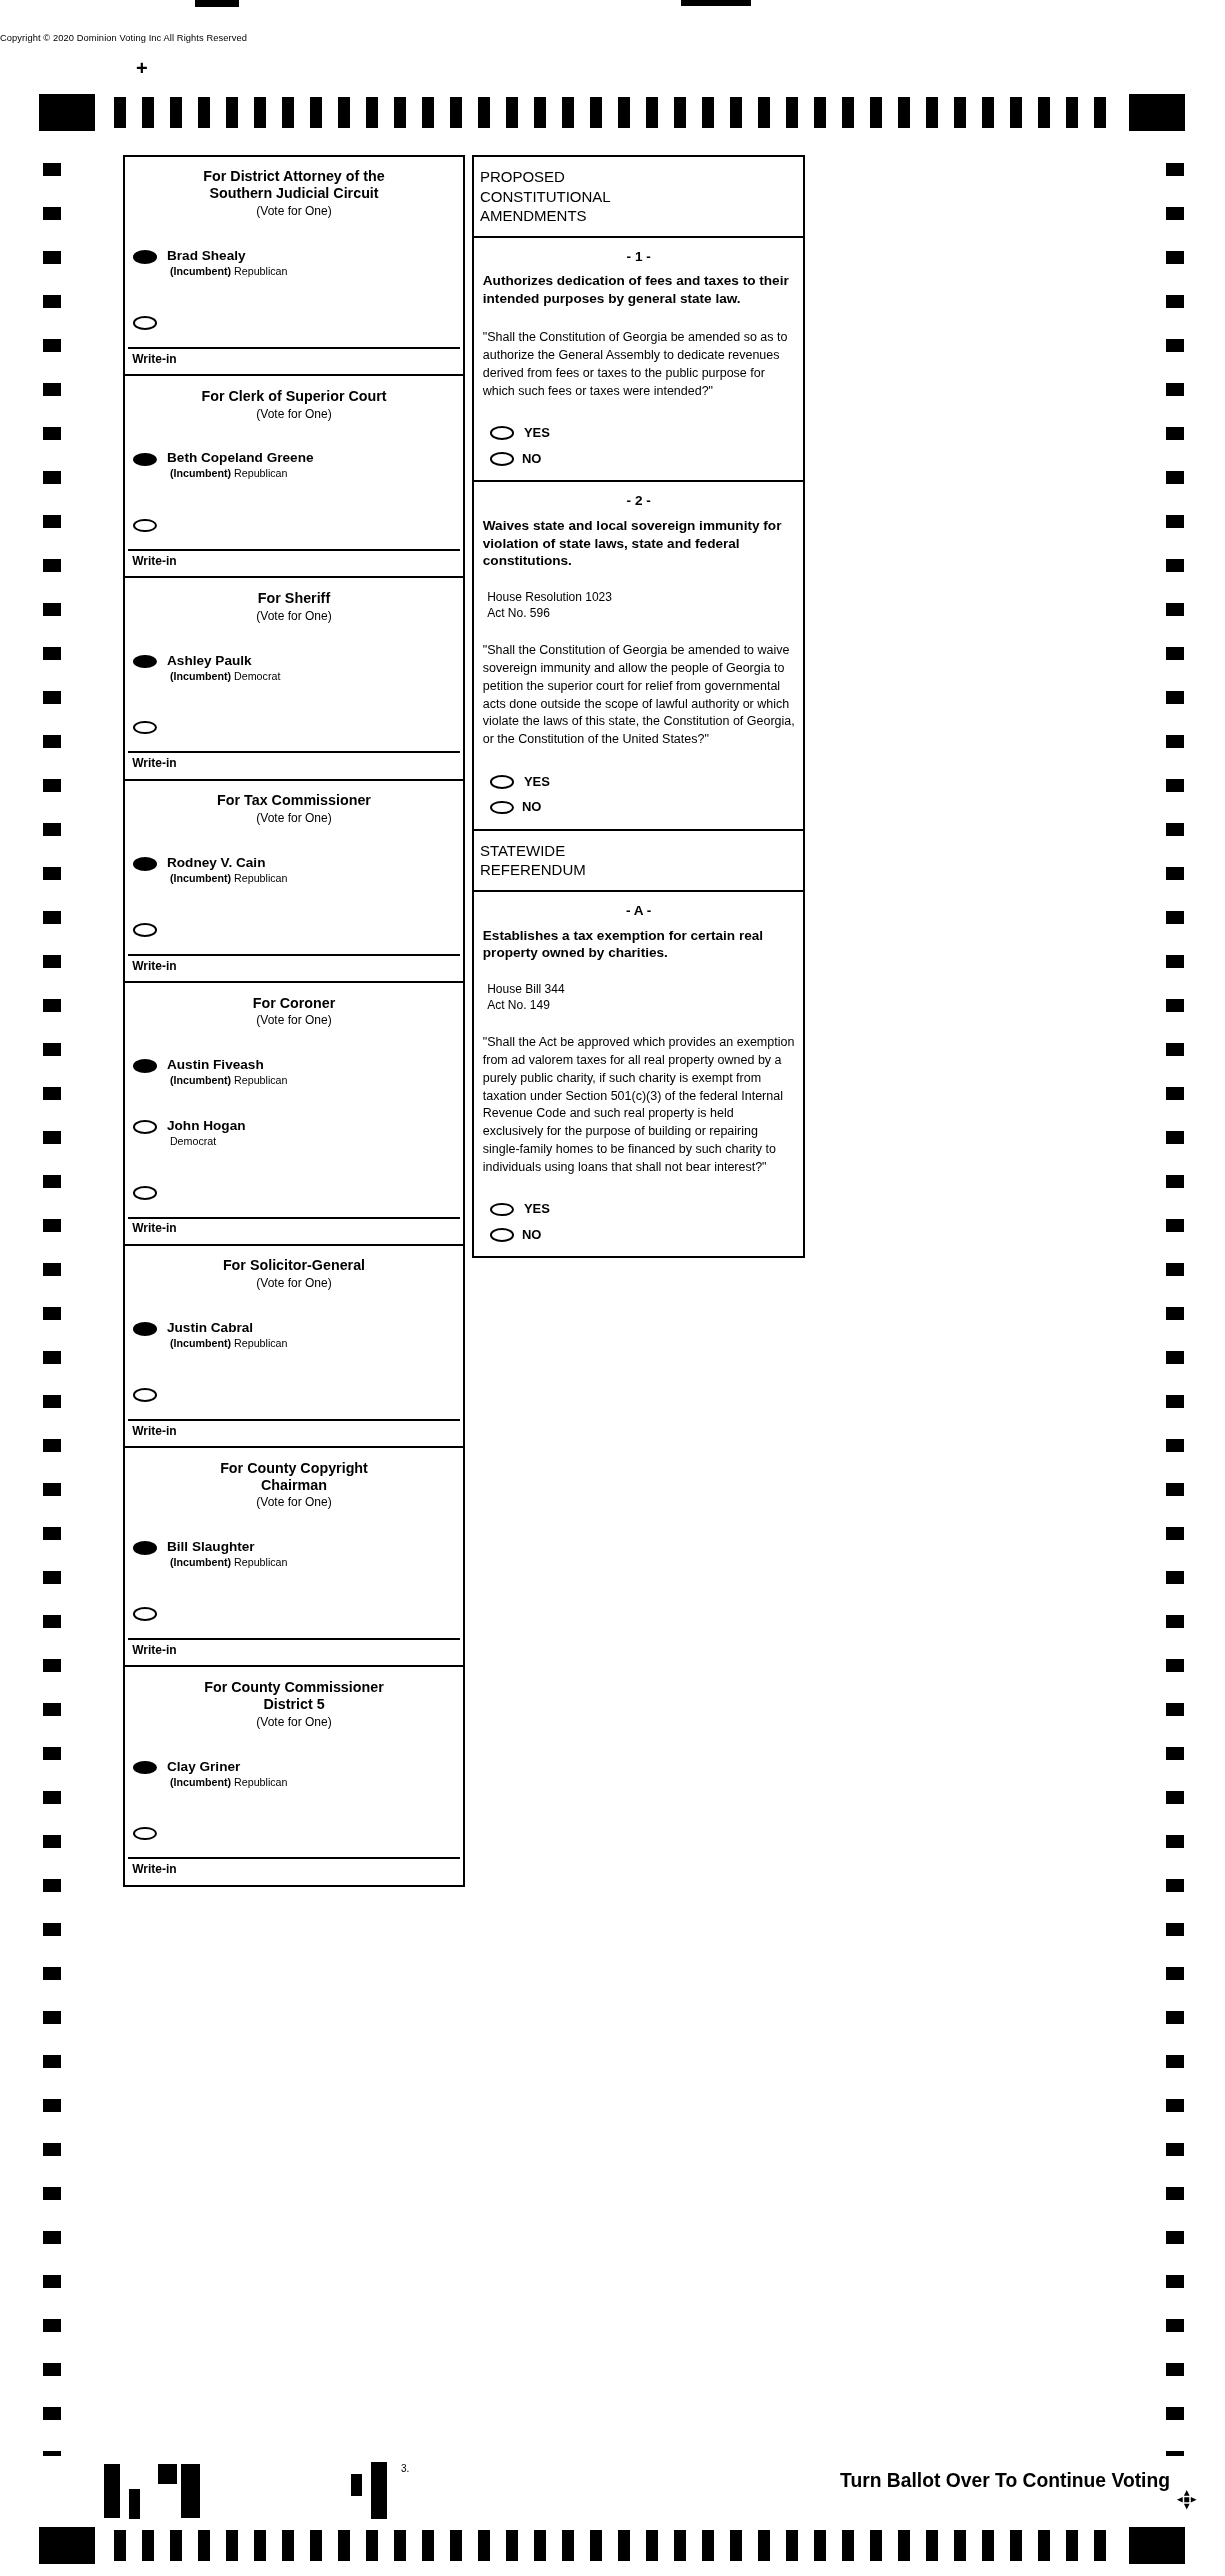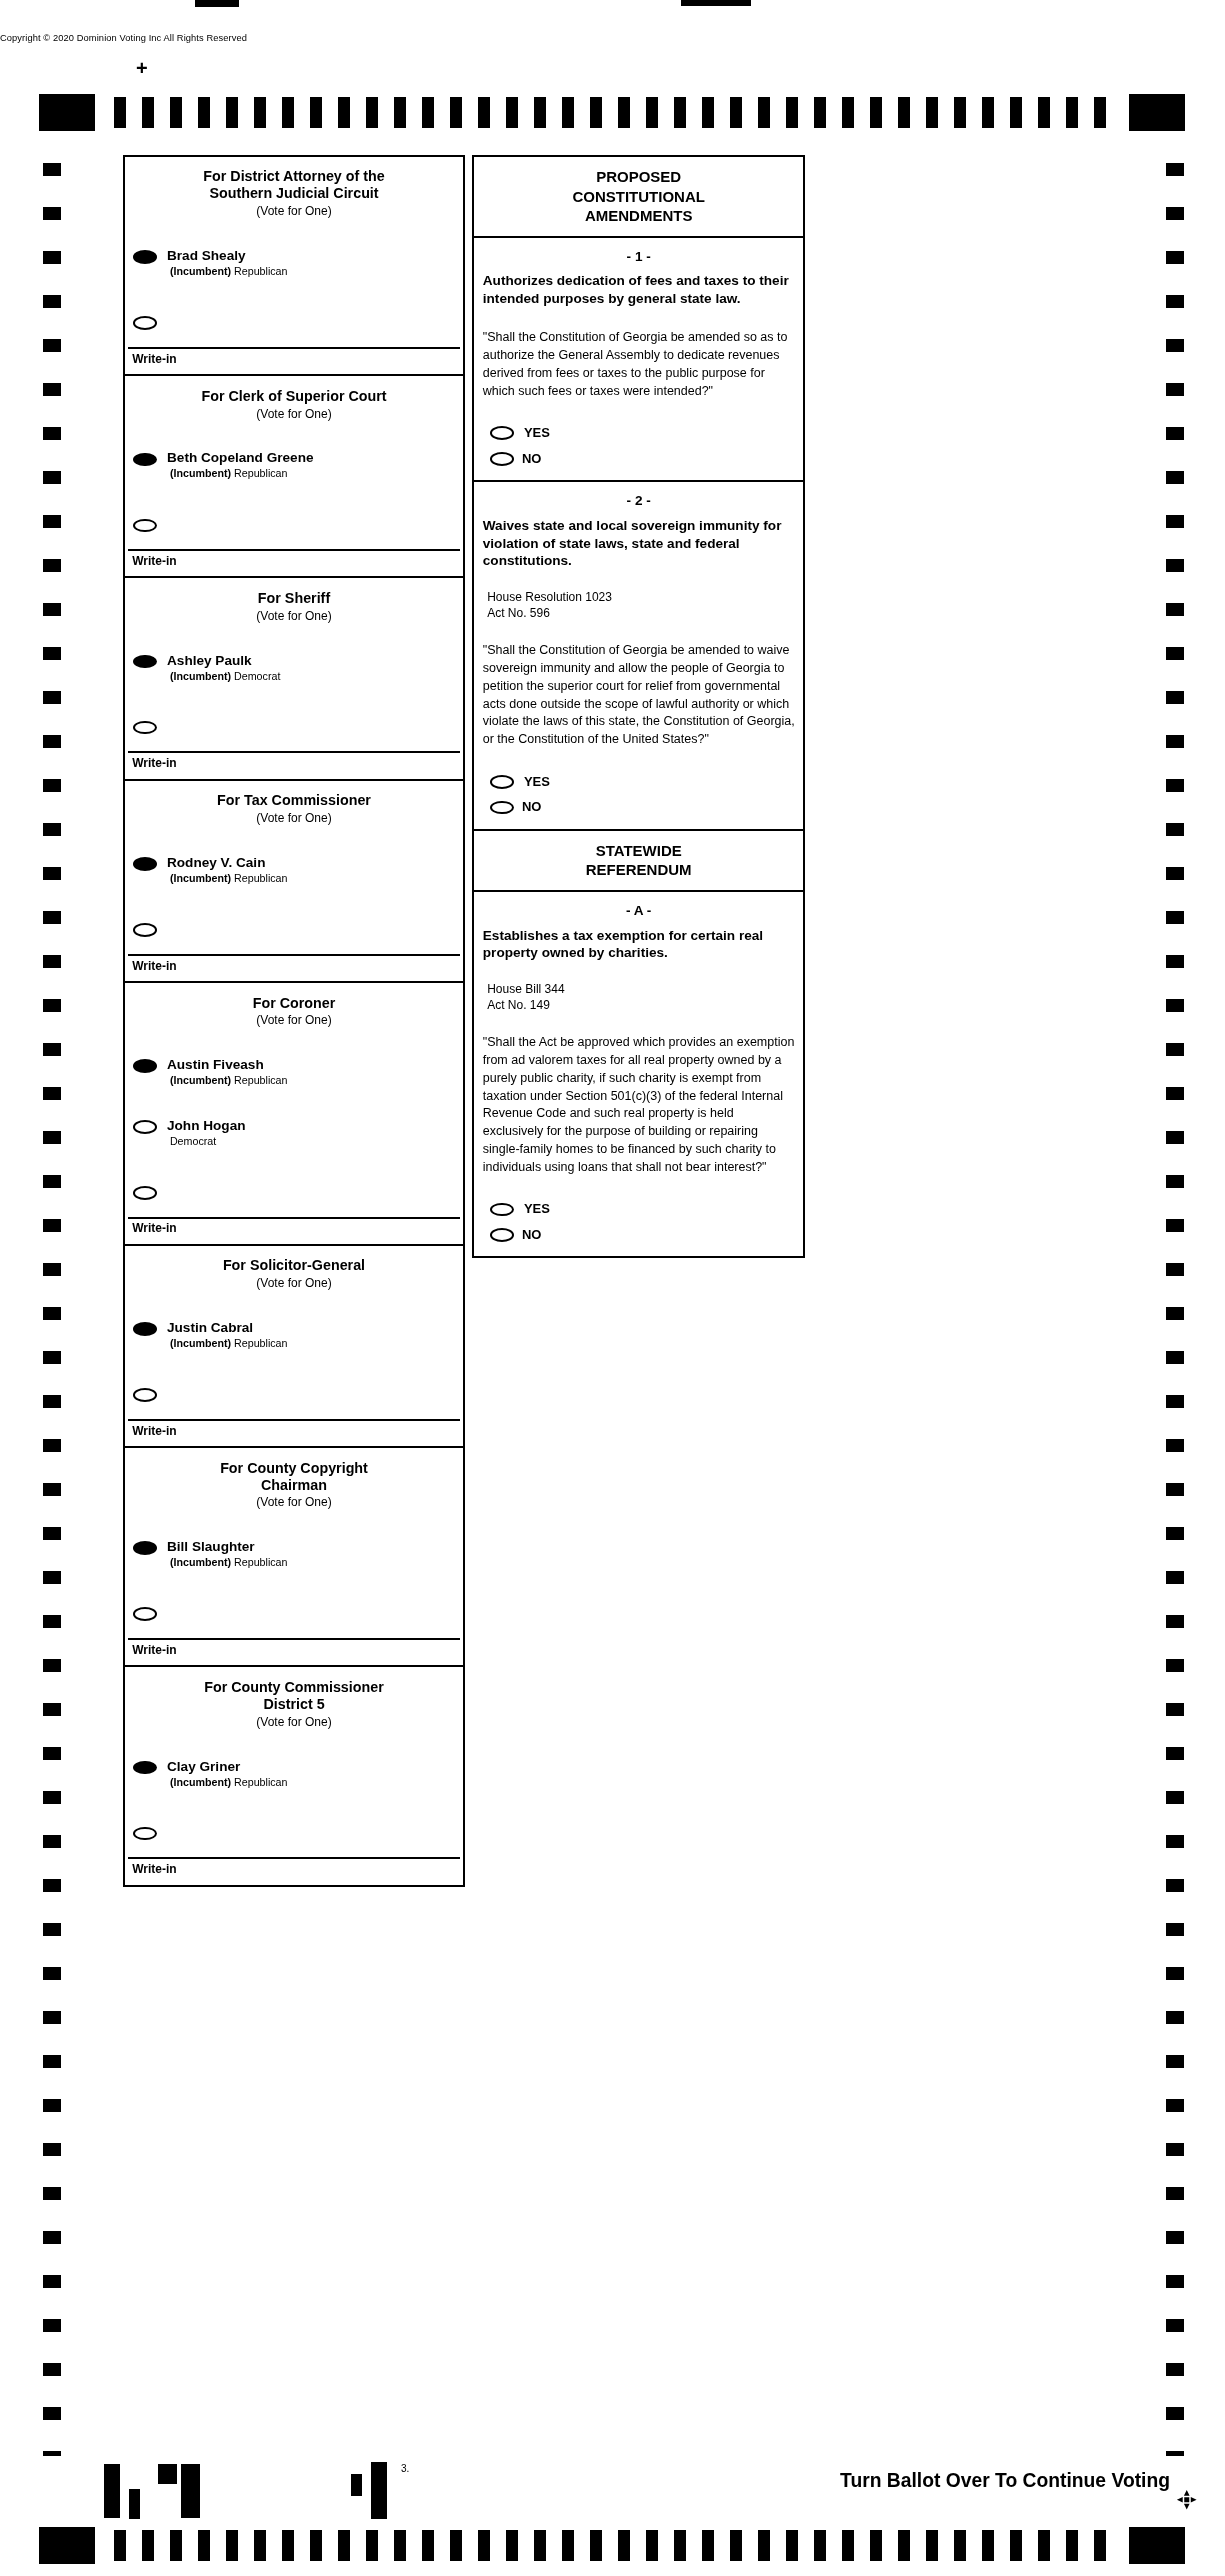--- a/index.html
+++ b/index.html
@@ -37,21 +37,21 @@
   .oval { width:24px; height:13.6px; border:2.1px solid #000; border-radius:50%; flex:none; margin-top:2.1px; background:#fff; }
   .oval.filled { background:#000; }
   .cand-name { font-weight:bold; font-size:13.6px; line-height:1.15; }
   .cand-detail { font-size:10.7px; margin-top:1.4px; padding-left:2.9px; }
   .inc { font-weight:bold; }
   .empty-row { margin-top:37px; }
   .writein { margin-top:17px; }
   .writein-line { border-top:2.1px solid #000; margin:0 2.9px; }
   .writein-label { font-weight:bold; font-size:12px; padding:2.9px 0 1.4px 7.2px; }
   
-  .measure-header { text-align:center; font-weight:bold; font-size:15px; line-height:1.3; padding:10px 5.7px; border-bottom:2.1px solid #000; white-space:pre-line; }
+  .measure-header { font-weight:normal; font-size:15px; line-height:1.3; padding:10px 5.7px; border-bottom:2.1px solid #000; white-space:pre-line; }
   .measure { border-bottom:2.1px solid #000; padding-bottom:14.3px; }
   .measure:last-child { border-bottom:none; }
   .measure-number { text-align:center; font-weight:bold; font-size:13.6px; padding:11.4px 0 8.6px; }
   .measure-summary { font-weight:bold; font-size:13.6px; line-height:1.3; padding:0 8.6px; }
   .measure-refs { font-size:12px; line-height:1.35; padding:18.6px 8.6px 0 13px; }
   .measure-question { font-size:12.5px; line-height:1.42; padding:21.5px 7.2px 0 8.6px; }
   .yn-row { display:flex; gap:10px; align-items:flex-end; padding-left:15.7px; margin-top:24px; }
   .yn-row + .yn-row { margin-top:10px;gap:8px; }
   .yn-label { font-weight:bold; font-size:13px; }
   

